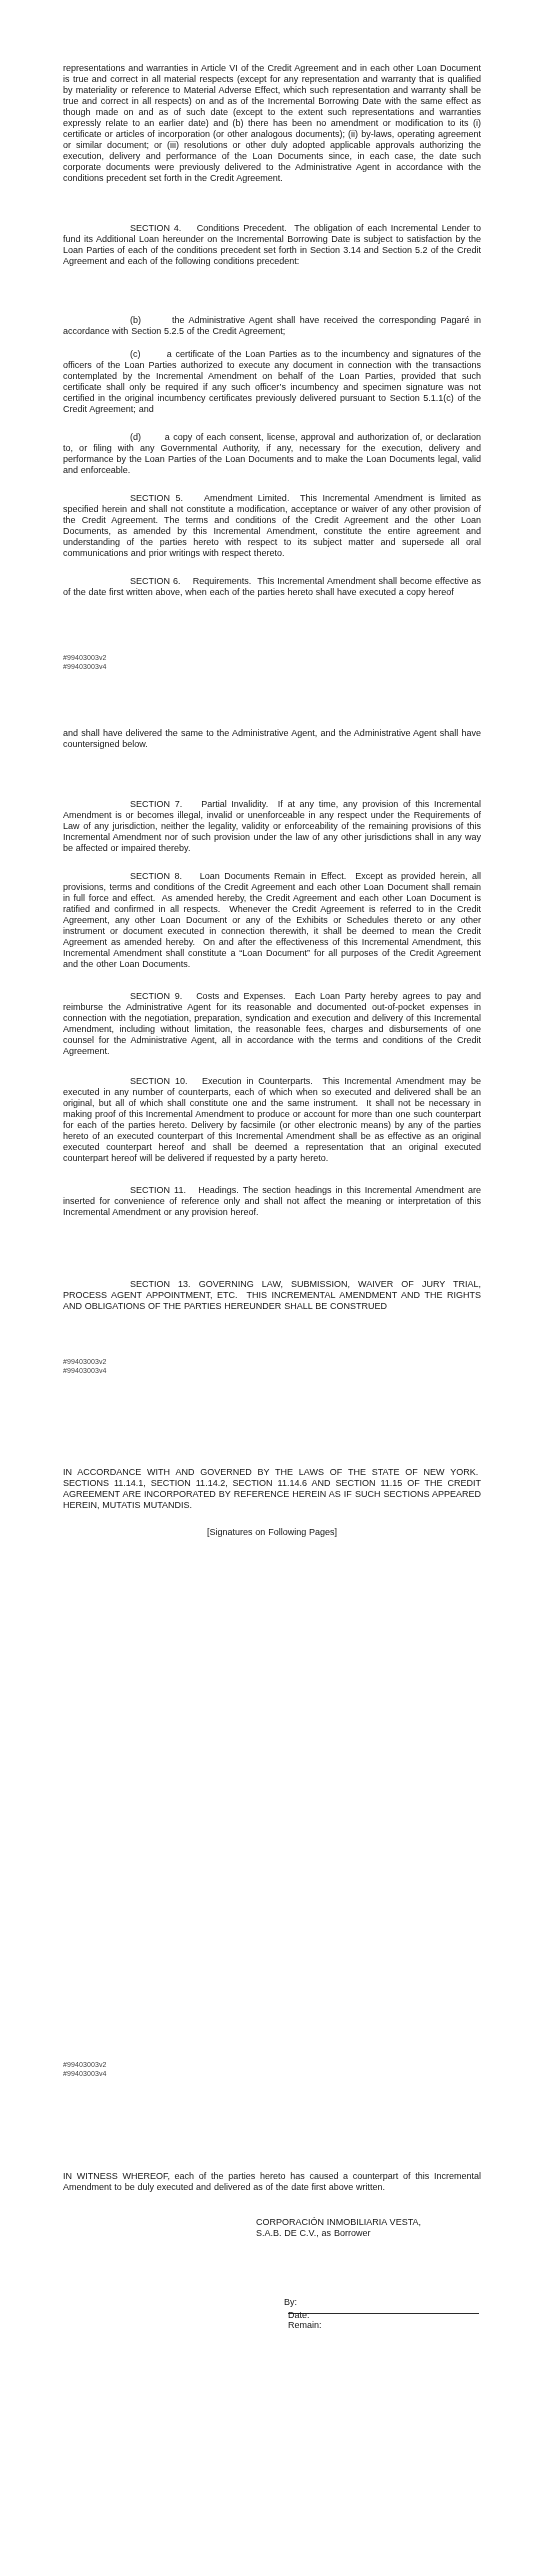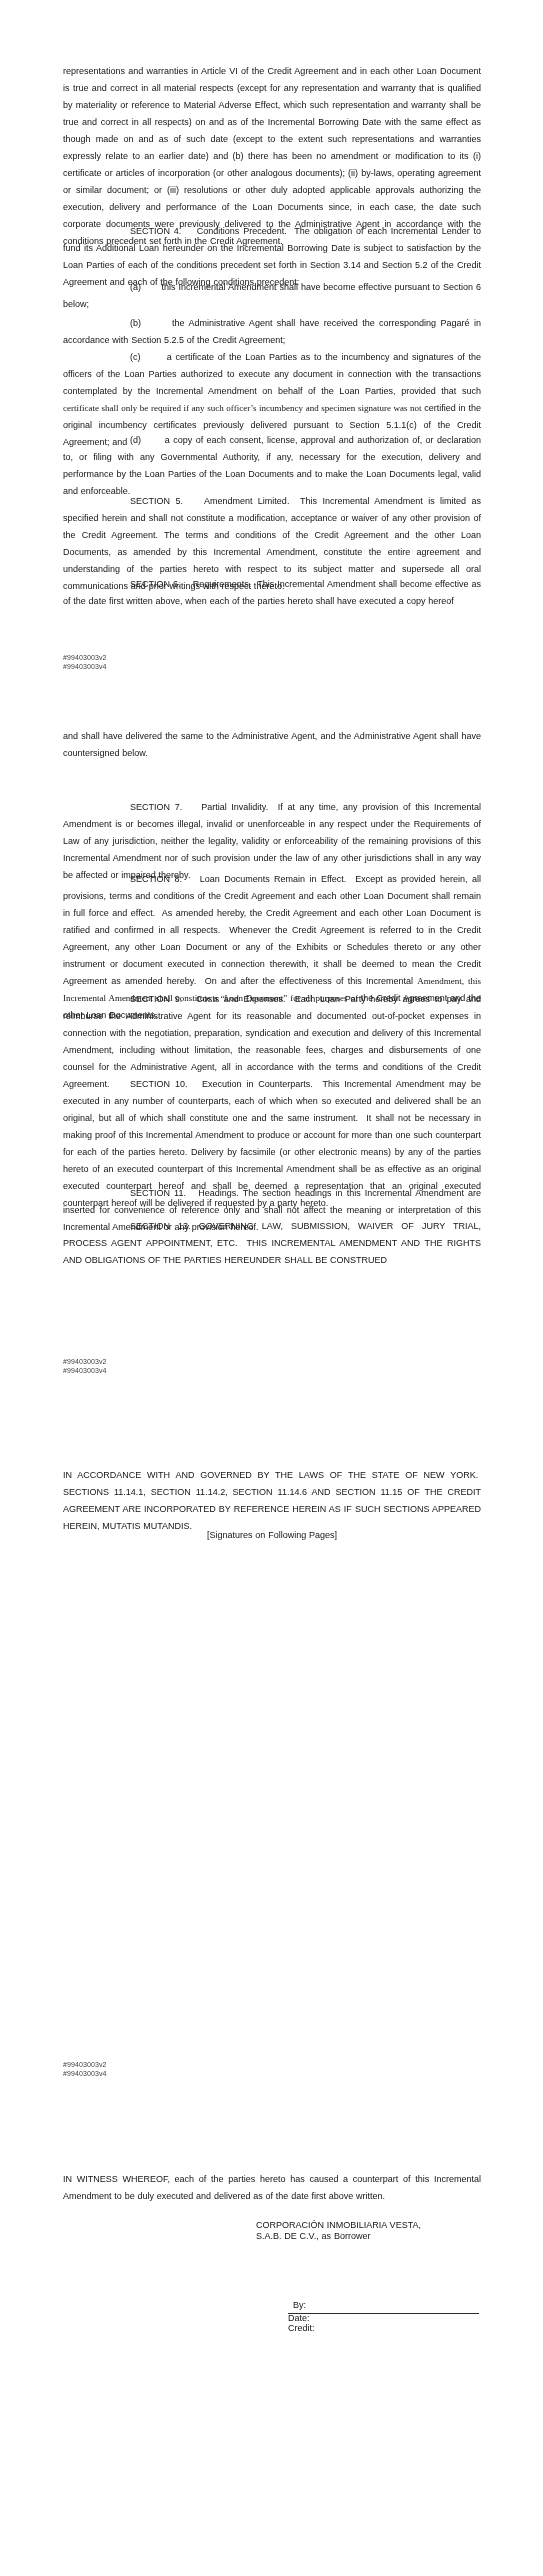--- a/index.html
+++ b/index.html
@@ -21,26 +21,26 @@
     position: absolute;
     left: 63px;
     top: 0;
     width: 418px;
     height: 100%;
   }
   .block {
     position: absolute;
     width: 418px;
     font-size: 9px;
-    line-height: 17px;
+    line-height: 11px;
     text-align: justify;
     word-spacing: 0.3px;
   }
   .block span.u { }
-  .block span.serif { font-family: Liberation Serif, serif; }
+  .block span.serif { font-family: Liberation Sans, sans-serif; }
   .rule {
     position: absolute;
     height: 0;
     border-top: 1px solid #2a2a2a;
   }
   .stamp {
     position: absolute;
     left: 63px;
     font-size: 7px;
     line-height: 9px;
@@ -48,42 +48,41 @@
     letter-spacing: 0.1px;
   }
 </style>
 </head>
 <body>
 
 <div class="page">
   <div class="column">
       <div class="block" style="top: 63px;"><span>representations and warranties in Article VI of the Credit Agreement and in each other Loan Document is true and correct in all material respects (except for any representation and warranty that is qualified by materiality or reference to Material Adverse Effect, which such representation and warranty shall be true and correct in all respects) on and as of the Incremental Borrowing Date with the same effect as though made on and as of such date (except to the extent such representations and warranties expressly relate to an earlier date) and (b) there has been no amendment or modification to its (i) certificate or articles of incorporation (or other analogous documents); (ii) by-laws, operating agreement or similar document; or (iii) resolutions or other duly adopted applicable approvals authorizing the execution, delivery and performance of the Loan Documents since, in each case, the date such corporate documents were previously delivered to the Administrative Agent in accordance with the conditions precedent set forth in the Credit Agreement.</span></div>
       <div class="block" style="top: 223px; text-indent: 67px;"><span>SECTION 4.&nbsp;&nbsp;&nbsp; </span><span class="u">Conditions Precedent</span><span>.&nbsp; The obligation of each Incremental Lender to fund its Additional Loan hereunder on the Incremental Borrowing Date is subject to satisfaction by the Loan Parties of each of the conditions precedent set forth in Section 3.14 and Section 5.2 of the Credit Agreement and each of the following conditions precedent:</span></div>
-      <div class="block" style="top: 279px; text-indent: 67px;"><span>(a)&nbsp;&nbsp;&nbsp;&nbsp;&nbsp;&nbsp; this Incremental Amendment shall have become effective pursuant to Section 6 below;</span></div>
       <div class="block" style="top: 315px; text-indent: 67px;"><span>(b)&nbsp;&nbsp;&nbsp;&nbsp;&nbsp;&nbsp; the Administrative Agent shall have received the corresponding Pagaré in accordance with Section 5.2.5 of the Credit Agreement;</span></div>
       <div class="block" style="top: 349px; text-indent: 67px;"><span>(c)&nbsp;&nbsp;&nbsp;&nbsp;&nbsp;&nbsp; a certificate of the Loan Parties as to the incumbency and signatures of the officers of the Loan Parties authorized to execute any document in connection with the transactions contemplated by the Incremental Amendment on behalf of the Loan Parties, provided that such </span><span class="serif">certificate shall only be required if any such officer’s incumbency and specimen signature was not </span><span>certified in the original incumbency certificates previously delivered pursuant to Section 5.1.1(c) of the Credit Agreement; and</span></div>
       <div class="block" style="top: 432px; text-indent: 67px;"><span>(d)&nbsp;&nbsp;&nbsp;&nbsp;&nbsp;&nbsp; a copy of each consent, license, approval and authorization of, or declaration to, or filing with any Governmental Authority, if any, necessary for the execution, delivery and performance by the Loan Parties of the Loan Documents and to make the Loan Documents legal, valid and enforceable.</span></div>
       <div class="block" style="top: 493px; text-indent: 67px;"><span>SECTION 5.&nbsp;&nbsp;&nbsp; </span><span class="u">Amendment Limited</span><span>.&nbsp; This Incremental Amendment is limited as specified herein and shall not constitute a modification, acceptance or waiver of any other provision of the Credit Agreement. The terms and conditions of the Credit Agreement and the other Loan Documents, as amended by this Incremental Amendment, constitute the entire agreement and understanding of the parties hereto with respect to its subject matter and supersede all oral communications and prior writings with respect thereto.</span></div>
       <div class="block" style="top: 576px; text-indent: 67px;"><span>SECTION 6.&nbsp;&nbsp;&nbsp; </span><span class="u">Requirements</span><span>.&nbsp; This Incremental Amendment shall become effective as of the date first written above, when each of the parties hereto shall have executed a copy hereof</span></div>
       <div class="block" style="top: 728px;"><span>and shall have delivered the same to the Administrative Agent, and the Administrative Agent shall have countersigned below.</span></div>
       <div class="block" style="top: 799px; text-indent: 67px;"><span>SECTION 7.&nbsp;&nbsp;&nbsp; </span><span class="u">Partial Invalidity</span><span>.&nbsp; If at any time, any provision of this Incremental Amendment is or becomes illegal, invalid or unenforceable in any respect under the Requirements of Law of any jurisdiction, neither the legality, validity or enforceability of the remaining provisions of this Incremental Amendment nor of such provision under the law of any other jurisdictions shall in any way be affected or impaired thereby.</span></div>
       <div class="block" style="top: 871px; text-indent: 67px;"><span>SECTION 8.&nbsp;&nbsp;&nbsp; </span><span class="u">Loan Documents Remain in Effect</span><span>.&nbsp; Except as provided herein, all provisions, terms and conditions of the Credit Agreement and each other Loan Document shall remain in full force and effect.&nbsp; As amended hereby, the Credit Agreement and each other Loan Document is ratified and confirmed in all respects.&nbsp; Whenever the Credit Agreement is referred to in the Credit Agreement, any other Loan Document or any of the Exhibits or Schedules thereto or any other instrument or document executed in connection therewith, it shall be deemed to mean the Credit Agreement as amended hereby.&nbsp; On and after the effectiveness of this Incremental </span><span class="serif">Amendment, this Incremental Amendment shall constitute a “Loan Document” for all purposes of </span><span>the Credit Agreement and the other Loan Documents.</span></div>
       <div class="block" style="top: 991px; text-indent: 67px;"><span>SECTION 9.&nbsp;&nbsp; </span><span class="u">Costs and Expenses</span><span>.&nbsp; Each Loan Party hereby agrees to pay and reimburse the Administrative Agent for its reasonable and documented out-of-pocket expenses in connection with the negotiation, preparation, syndication and execution and delivery of this Incremental Amendment, including without limitation, the reasonable fees, charges and disbursements of one counsel for the Administrative Agent, all in accordance with the terms and conditions of the Credit Agreement.</span></div>
       <div class="block" style="top: 1076px; text-indent: 67px;"><span>SECTION 10.&nbsp;&nbsp; </span><span class="u">Execution in Counterparts</span><span>.&nbsp; This Incremental Amendment may be executed in any number of counterparts, each of which when so executed and delivered shall be an original, but all of which shall constitute one and the same instrument.&nbsp; It shall not be necessary in making proof of this Incremental Amendment to produce or account for more than one such counterpart for each of the parties hereto. Delivery by facsimile (or other electronic means) by any of the parties hereto of an executed counterpart of this Incremental Amendment shall be as effective as an original executed counterpart hereof and shall be deemed a representation that an original executed counterpart hereof will be delivered if requested by a party hereto.</span></div>
       <div class="block" style="top: 1185px; text-indent: 67px;"><span>SECTION 11.&nbsp;&nbsp; </span><span class="u">Headings</span><span>. The section headings in this Incremental Amendment are inserted for convenience of reference only and shall not affect the meaning or interpretation of this Incremental Amendment or any provision hereof.</span></div>
-      <div class="block" style="top: 1218px; text-indent: 67px;"><span>SECTION 13. </span><span class="u">GOVERNING LAW, SUBMISSION, WAIVER OF JURY TRIAL, PROCESS AGENT APPOINTMENT, ETC</span><span>.&nbsp; THIS INCREMENTAL AMENDMENT AND THE RIGHTS AND OBLIGATIONS OF THE PARTIES HEREUNDER SHALL BE CONSTRUED</span></div>
+      <div class="block" style="top: 1279px; text-indent: 67px;"><span>SECTION 13. </span><span class="u">GOVERNING LAW, SUBMISSION, WAIVER OF JURY TRIAL, PROCESS AGENT APPOINTMENT, ETC</span><span>.&nbsp; THIS INCREMENTAL AMENDMENT AND THE RIGHTS AND OBLIGATIONS OF THE PARTIES HEREUNDER SHALL BE CONSTRUED</span></div>
       <div class="block" style="top: 1467px;"><span>IN ACCORDANCE WITH AND GOVERNED BY THE LAWS OF THE STATE OF NEW YORK.&nbsp; SECTIONS 11.14.1, SECTION 11.14.2, SECTION 11.14.6 AND SECTION 11.15 OF THE CREDIT AGREEMENT ARE INCORPORATED BY REFERENCE HEREIN AS IF SUCH SECTIONS APPEARED HEREIN, MUTATIS MUTANDIS.</span></div>
       <div class="block" style="top: 1527px; text-align: center;"><span>[Signatures on Following Pages]</span></div>
       <div class="block" style="top: 2171px;"><span>IN WITNESS WHEREOF, each of the parties hereto has caused a counterpart of this Incremental Amendment to be duly executed and delivered as of the date first above written.</span></div>
       <div class="block" style="top: 2217px; left: 193px; width: 225px; text-align: left;"><span>CORPORACIÓN INMOBILIARIA VESTA,</span></div>
       <div class="block" style="top: 2228px; left: 193px; width: 225px; text-align: left;"><span>S.A.B. DE C.V., as Borrower</span></div>
-      <div class="block" style="top: 2297px; left: 192px; width: 31px; text-align: right; padding-left: 20px;"><span>By:</span></div>
+      <div class="block" style="top: 2297px; left: 192px; width: 31px; text-align: center; padding-left: 20px;"><span>By:</span></div>
       <div class="rule" style="top: 2313px; left: 225px; width: 191px;"></div>
       <div class="block" style="top: 2310px; left: 225px; width: 103px; text-align: left;"><span>Date:</span></div>
-      <div class="block" style="top: 2320px; left: 225px; width: 103px; text-align: left;"><span>Credit:</span></div>
+      <div class="block" style="top: 2320px; left: 225px; width: 103px; text-align: left;"><span>Remain:</span></div>
     </div>
 <div class="stamp" style="top: 653px;">
       <div>#99403003v2</div>
       <div>#99403003v4</div>
     </div>
     <div class="stamp" style="top: 1357px;">
       <div>#99403003v2</div>
       <div>#99403003v4</div>
     </div>
     <div class="stamp" style="top: 2060px;">

